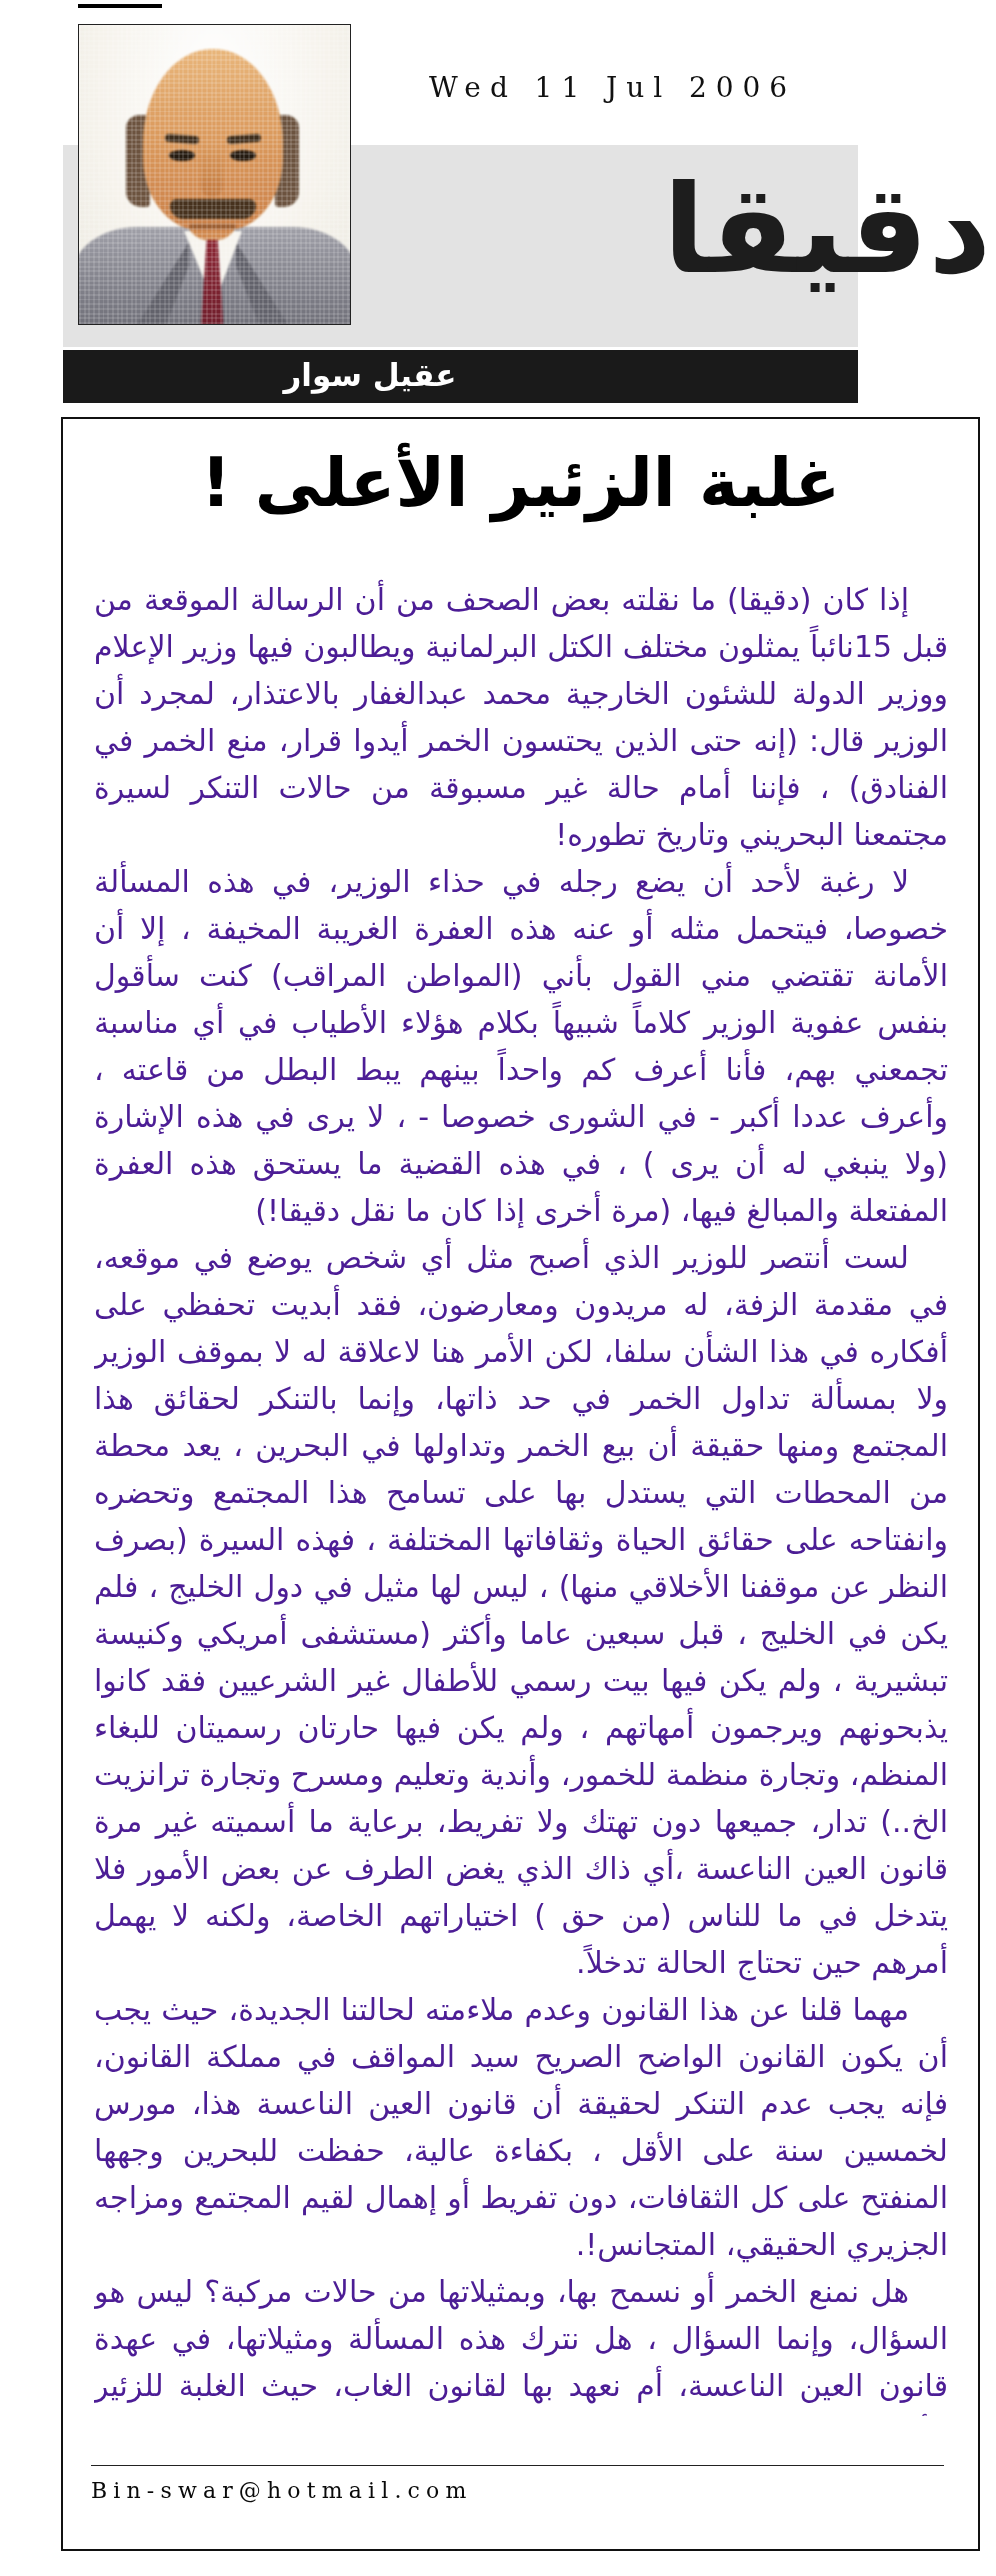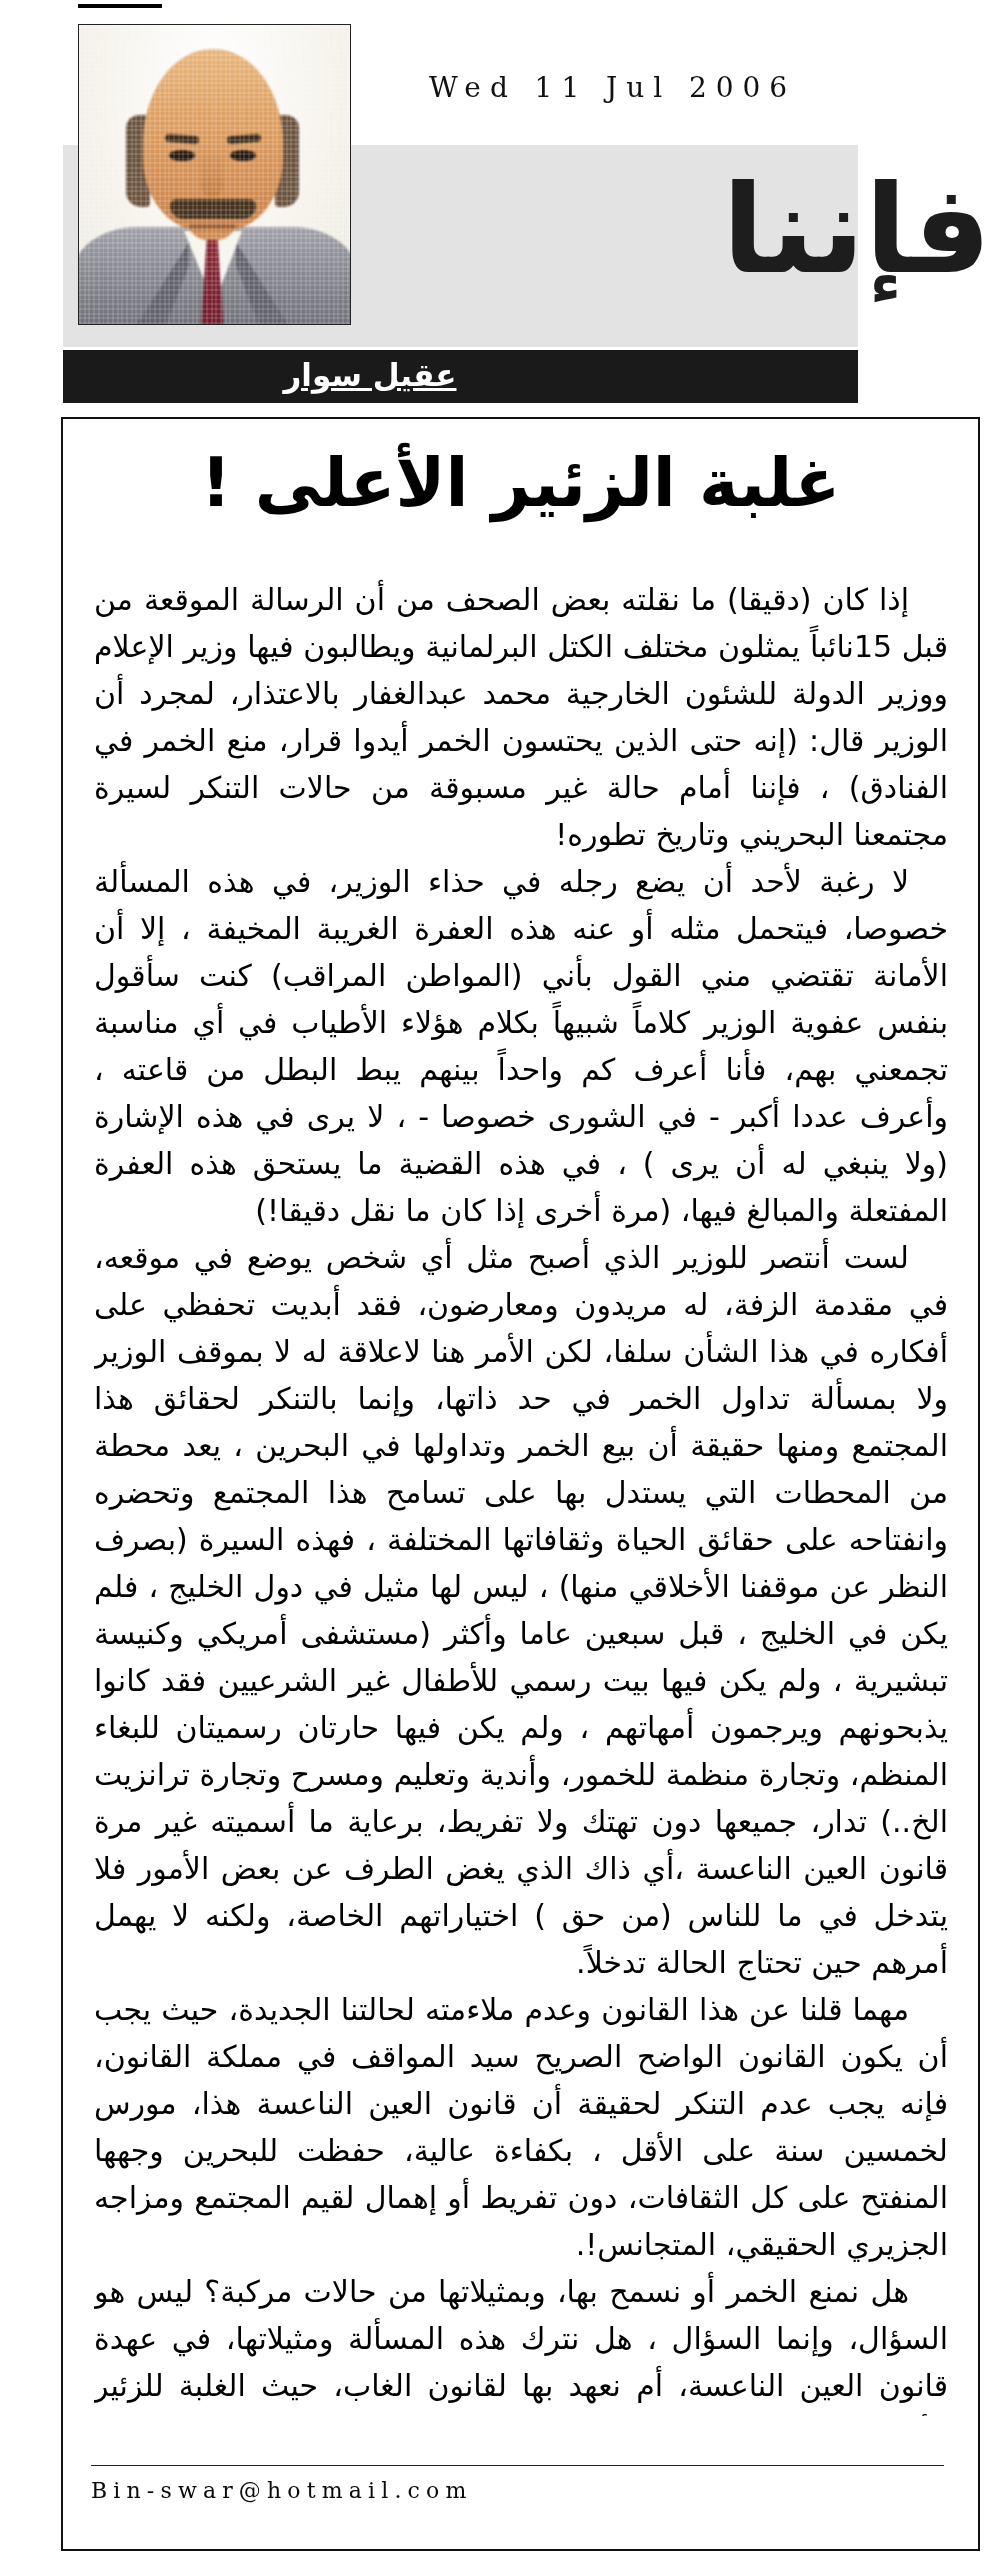--- a/index.html
+++ b/index.html
@@ -28,21 +28,21 @@
     position:absolute; right:5.6px; top:157px; width:393px;
     direction:rtl; text-align:right;
     font-size:123px; font-weight:bold; line-height:1.18; color:#1d1d1d;
     letter-spacing:0.9px; white-space:nowrap;
   }
 
   
   .author-bar { position:absolute; left:63px; top:350px; width:795px; height:53px; background:#1a1a1a; }
   .author-name {
     position:absolute; left:218px; top:6.5px; width:178px; text-align:center;
-    color:#ffffff; font-weight:bold; font-size:31px; direction:rtl; white-space:nowrap;text-decoration:underline;
+    color:#ffffff; font-weight:bold; font-size:31px; direction:rtl; white-space:nowrap;
   }
 
   
   .photo-frame {
     position:absolute; left:78px; top:24px; width:273px; height:301px;
     border:1.9px solid #222; background:#fbfaf7; overflow:hidden; z-index:3;
   }
   .portrait-inner { position:absolute; inset:0; filter:blur(1.2px) saturate(1.05); }
   .p-bg { position:absolute; inset:0; background:radial-gradient(ellipse at 50% 20%, #ffffff 0%, #f6f3ec 60%, #eceae2 100%); }
   .p-suit { position:absolute; left:-7.5px; right:-7.5px; top:202px; bottom:-3.7px;
@@ -77,39 +77,39 @@
       background:
         repeating-linear-gradient(0deg, rgba(255,255,255,.12) 0 1.9px, rgba(0,0,0,0) 1.9px 4.7px),
         repeating-linear-gradient(90deg, rgba(255,255,255,.12) 0 1.9px, rgba(0,0,0,0) 1.9px 4.7px); }
 
   
   .article-box { position:absolute; left:61px; top:417px; width:919px; height:2134px;
                  border:2.8px solid #111; background:#fff; }
   .article-title { position:absolute; top:26px; left:0; right:0; text-align:center;
                    direction:rtl; font-size:67px; font-weight:bold; line-height:1.15; color:#000; }
   .article-body { position:absolute; top:157px; left:31px; right:30px; height:1840px; overflow:hidden;
-                  direction:rtl; text-align:justify; font-size:30px; line-height:47px; color:#000000; }
+                  direction:rtl; text-align:justify; font-size:30px; line-height:47px; color:#4c1d95; }
   .article-body p { text-indent:39px; margin:0; }
   .footer-divider { position:absolute; left:28px; right:34px; top:2046px; border-top:1.9px solid #222; }
   .email { position:absolute; left:28px; top:2059px; direction:ltr;
            font-family:"DejaVu Serif","Liberation Serif",serif;
            font-size:22px; letter-spacing:0.28em; color:#0a0a0a; white-space:nowrap; }
 </style>
 </head>
 <body>
 
 <div class="page">
 
   <div class="scan-artifact"></div>
 
   <div class="date">Wed 11 Jul 2006</div>
 
   <div class="masthead-gray"></div>
 
-  <div class="column-title">فإننا</div>
+  <div class="column-title">دقيقا</div>
 
   <div class="author-bar">
     <span class="author-name">عقيل سوار</span>
   </div>
 
   <div class="photo-frame">
     <div class="portrait-inner">
       <div class="p-bg"></div>
       <div class="p-suit"></div>
       <div class="p-lapel-l"></div>

